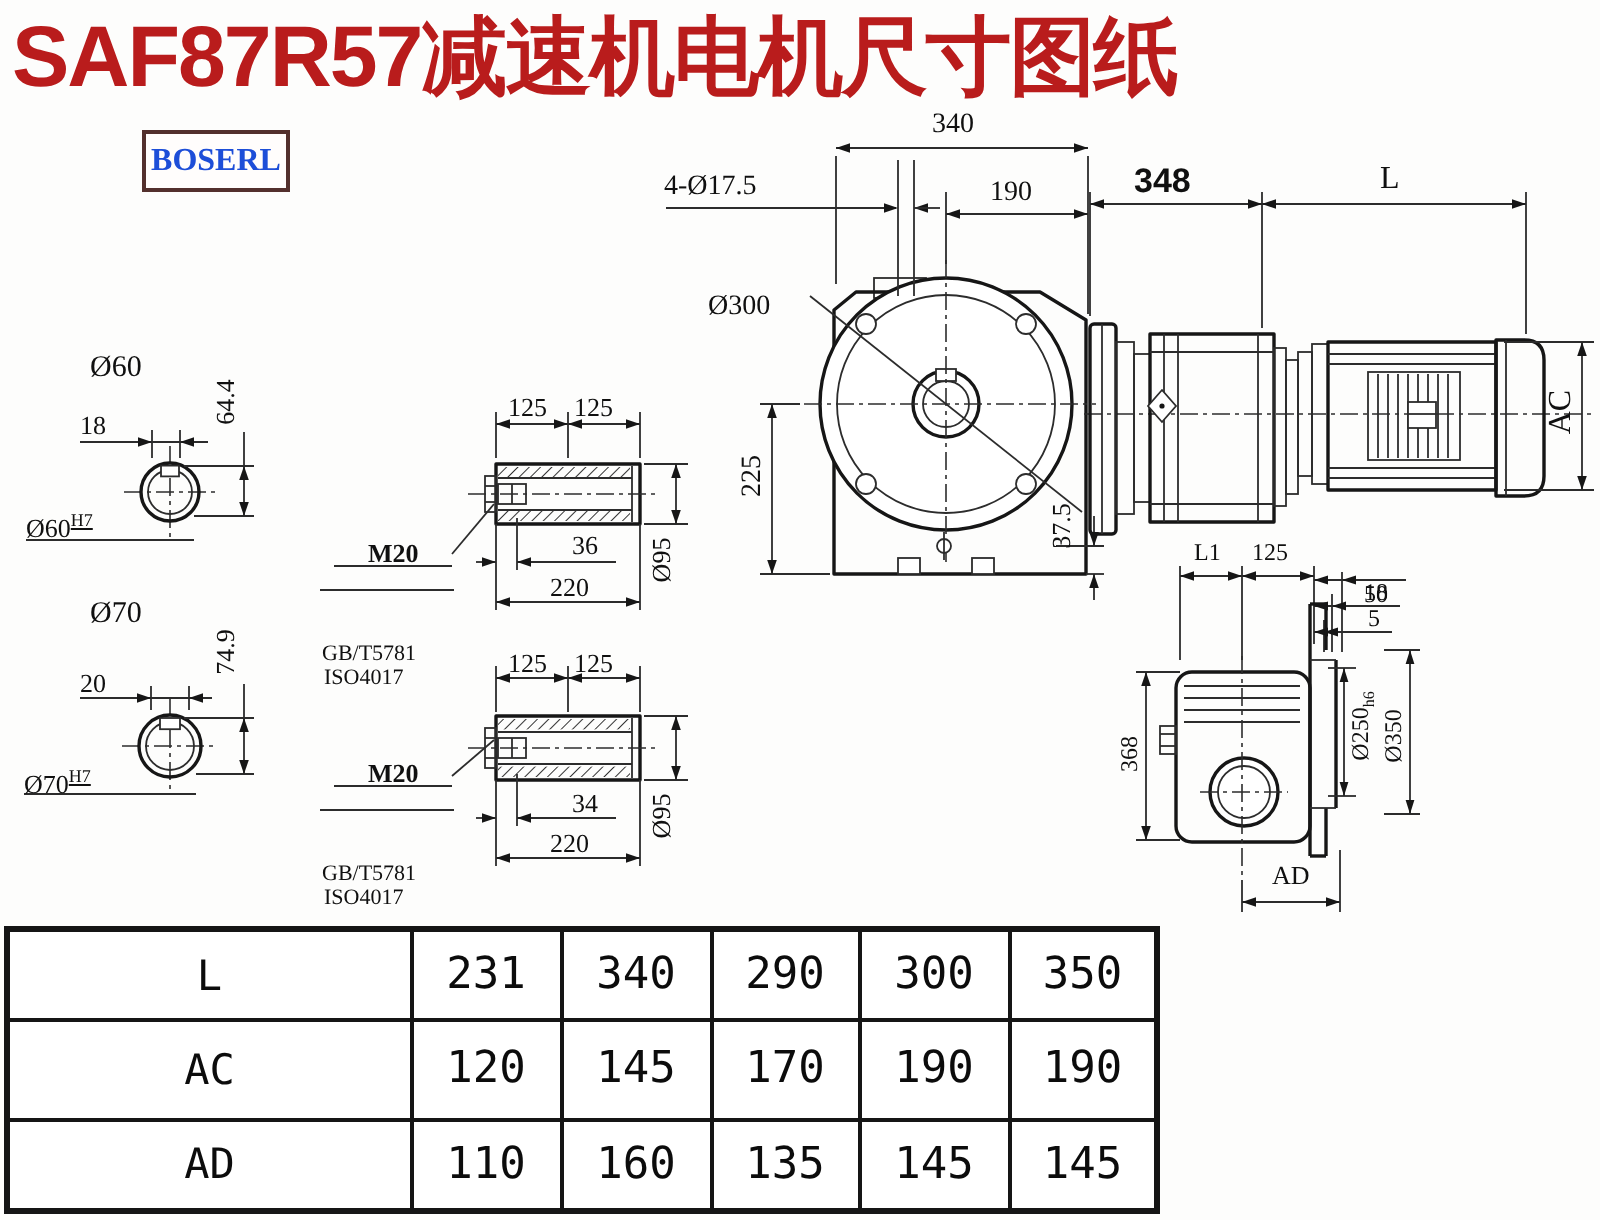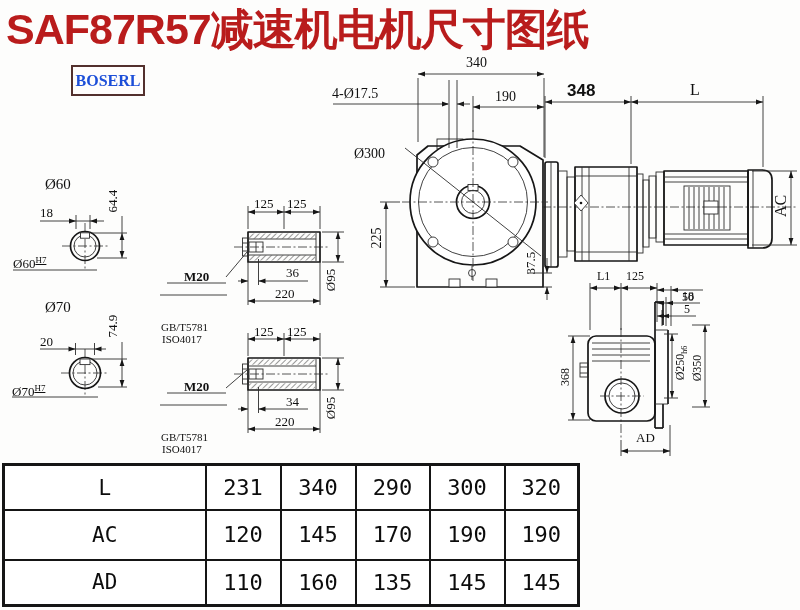--- a/index.html
+++ b/index.html
@@ -405,21 +405,21 @@
         <col style="width:75px">
         <col style="width:74px">
       </colgroup>
     <tbody>
     <tr style="height:29px">
       <td class="rowlab">L</td>
       <td class="num">231</td>
       <td class="num">340</td>
       <td class="num">290</td>
       <td class="num">300</td>
-      <td class="num">320</td>
+      <td class="num">350</td>
     </tr>
     <tr style="height:31px">
       <td class="rowlab">AC</td>
       <td class="num">120</td>
       <td class="num">145</td>
       <td class="num">170</td>
       <td class="num">190</td>
       <td class="num">190</td>
     </tr>
     <tr style="height:29px">

